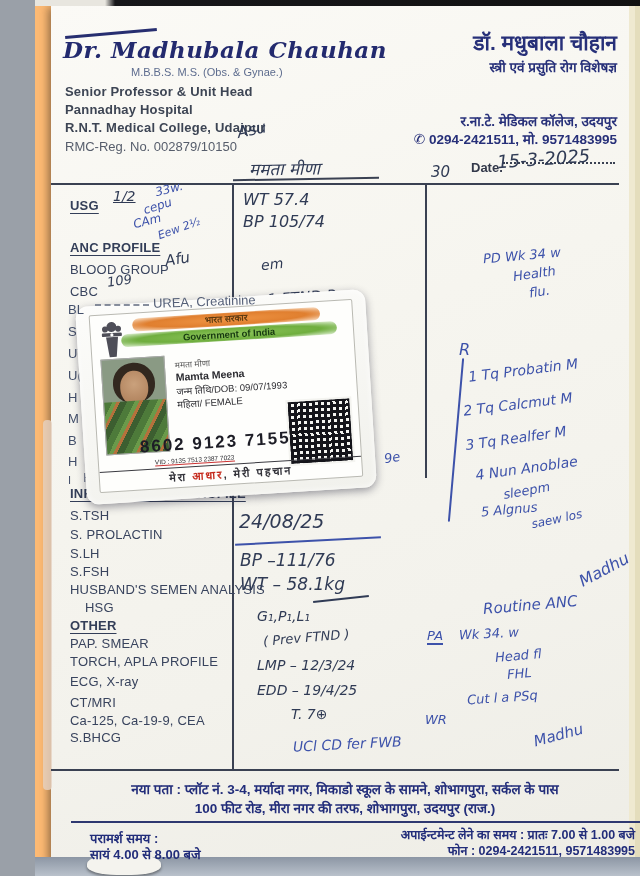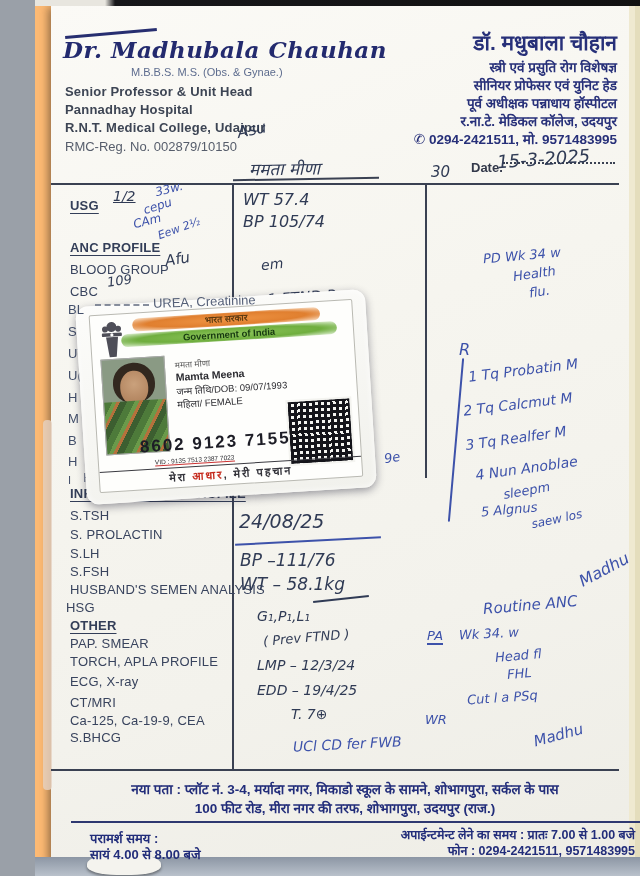--- a/index.html
+++ b/index.html
@@ -71,22 +71,20 @@
   <div class="abs docname" style="left:28px;top:36px;">Dr. Madhubala Chauhan</div>
   <div class="abs cred" style="left:96px;top:66px;">M.B.B.S. M.S. (Obs. &amp; Gynae.)</div>
   <div class="abs hl" style="left:30px;top:84px;">Senior Professor &amp; Unit Head</div>
   <div class="abs hl" style="left:30px;top:102px;">Pannadhay Hospital</div>
   <div class="abs hl" style="left:30px;top:120px;">R.N.T. Medical College, Udaipur</div>
   <div class="abs reg" style="left:30px;top:139px;">RMC-Reg. No. 002879/10150</div>
   <div class="abs hw" style="left:202px;top:120px;font-size:16px;transform:rotate(-12deg);">Asu</div>
 
   <div class="abs hdr-hi" style="right:58px;top:28px;font-size:21px;">डॉ. मधुबाला चौहान</div>
   <div class="abs hdr-hi" style="right:58px;top:58px;font-size:13.5px;">स्त्री एवं प्रसुति रोग विशेषज्ञ</div>
-  <div class="abs hdr-hi" style="right:58px;top:76px;font-size:13.5px;">सीनियर प्रोफेसर एवं युनिट हेड</div>
-  <div class="abs hdr-hi" style="right:58px;top:94px;font-size:13.5px;">पूर्व अधीक्षक पन्नाधाय हॉस्पीटल</div>
   <div class="abs hdr-hi" style="right:58px;top:112px;font-size:13.5px;">र.ना.टे. मेडिकल कॉलेज, उदयपुर</div>
   <div class="abs hdr-hi" style="right:58px;top:130px;font-size:13.5px;">
     <span>✆</span>
     <span>0294-2421511, मो. 9571483995</span>
   </div>
 
   <div class="abs hw" style="left:214px;top:157px;font-size:17px;transform:rotate(-1deg);">ममता मीणा</div>
   <div class="abs line" style="left:198px;top:178px;width:146px;height:2px;transform:rotate(-1deg);"></div>
   <div class="abs hw" style="left:396px;top:163px;font-size:15px;">30</div>
   <div class="abs" style="left:436px;top:160px;font-size:13px;font-weight:bold;color:#33394a;">Date.</div>
@@ -116,21 +114,21 @@
   <div class="abs frag" style="left:33px;top:454px;">H</div>
   <div class="abs frag" style="left:33px;top:474px;font-size:11px;">I</div>
   <div class="abs frag" style="left:33px;top:470px;left:48px;opacity:.7;">HUSBAND 5</div>
 
   <div class="abs test b" style="left:35px;top:486px;">INFERILITY/PCOS PROFILE</div>
   <div class="abs test" style="left:35px;top:508px;">S.TSH</div>
   <div class="abs test" style="left:35px;top:527px;">S. PROLACTIN</div>
   <div class="abs test" style="left:35px;top:546px;">S.LH</div>
   <div class="abs test" style="left:35px;top:564px;">S.FSH</div>
   <div class="abs test" style="left:35px;top:582px;">HUSBAND'S SEMEN ANALYSIS</div>
-  <div class="abs test" style="left:31px;top:600px;">HSG</div>
+  <div class="abs test" style="left:50px;top:600px;">HSG</div>
   <div class="abs test b" style="left:35px;top:618px;">OTHER</div>
   <div class="abs test" style="left:35px;top:636px;">PAP. SMEAR</div>
   <div class="abs test" style="left:35px;top:654px;">TORCH, APLA PROFILE</div>
   <div class="abs test" style="left:35px;top:674px;">ECG, X-ray</div>
   <div class="abs test" style="left:35px;top:695px;">CT/MRI</div>
   <div class="abs test" style="left:35px;top:713px;">Ca-125, Ca-19-9, CEA</div>
   <div class="abs test" style="left:35px;top:730px;">S.BHCG</div>
 
   <div class="abs hw" style="left:78px;top:188px;font-size:14px;text-decoration:underline;">1/2</div>
   <div class="abs hw blue" style="left:120px;top:182px;font-size:12px;transform:rotate(-14deg);">33w.</div>

